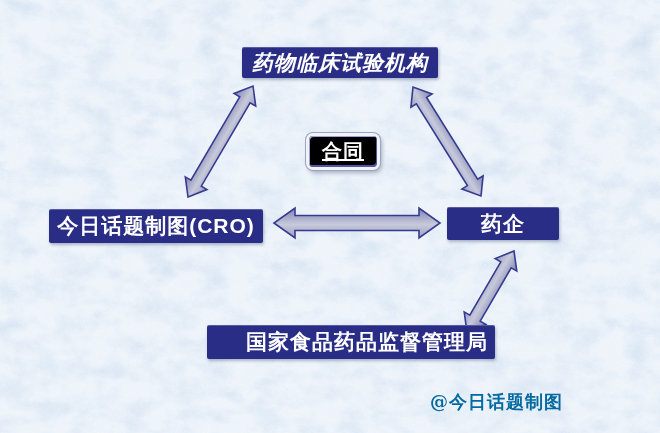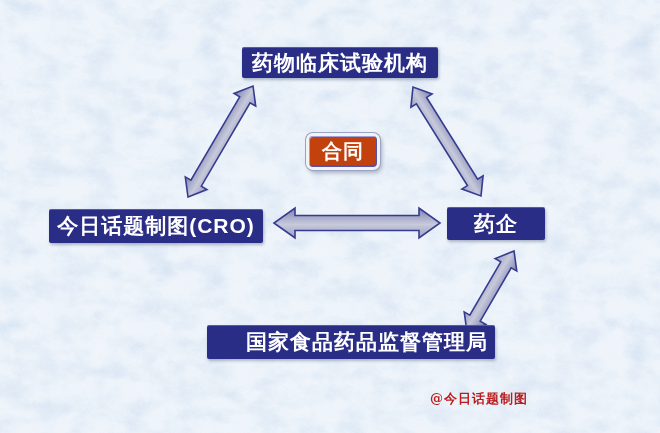--- a/index.html
+++ b/index.html
@@ -17,34 +17,35 @@
     position:absolute;
     display:flex;align-items:center;justify-content:center;
     background:#2a2d86;color:#ffffff;
     font-weight:700;font-size:21px;letter-spacing:1px;
     white-space:nowrap;
     border-radius:2px;
     box-shadow:1px 2px 3px rgba(50,70,110,.35), inset 0 1px 0 rgba(255,255,255,.22);
     z-index:3;
   }
   .node.button{
-    background:#c2410c;
+    background:#000000;
     border:3px solid #f2f3f8;
     border-radius:7px;
     box-sizing:border-box;
     font-size:20px;
     box-shadow:0 0 0 1px #9aa3c0, 2px 3px 4px rgba(60,75,115,.4),
                inset 1px 1px 0 #9fa0d8, inset -1px -2px 0 #5354a8;
+    text-decoration:underline;
   }
   #watermark{
     position:absolute;
     font-family:"DejaVu Serif","Liberation Serif",serif;
     font-weight:700;
-    font-size:13px;
-    color:#b91c1c;
+    font-size:18px;
+    color:#0369a1;
     letter-spacing:1px;
     z-index:4;
   }
 </style>
 </head>
 <body>
 
 <div id="stage">
 
   <svg id="bg" width="660" height="433" viewBox="0 0 660 433">
@@ -90,25 +91,25 @@
           <stop offset="0.55" stop-color="#c7cada"></stop>
           <stop offset="1" stop-color="#9a9dc3"></stop>
         </linearGradient>
       </defs>
       <polygon points="188.0,197.0 206.9,189.5 201.3,186.2 250.1,102.8 255.7,106.1 253.0,86.0 234.1,93.5 239.7,96.8 190.9,180.2 185.3,176.9" fill="url(#grad-0)" stroke="#363b90" stroke-width="1.6" stroke-linejoin="miter"></polygon>
       <polygon points="413.0,87.0 410.9,107.2 416.4,103.8 467.4,185.6 461.9,189.0 481.0,196.0 483.1,175.8 477.6,179.2 426.6,97.4 432.1,94.0" fill="url(#grad-1)" stroke="#363b90" stroke-width="1.6" stroke-linejoin="miter"></polygon>
       <polygon points="274.0,223.0 295.0,238.0 295.0,230.5 419.0,230.5 419.0,238.0 440.0,223.0 419.0,208.0 419.0,215.5 295.0,215.5 295.0,208.0" fill="url(#grad-2)" stroke="#363b90" stroke-width="1.6" stroke-linejoin="miter"></polygon>
       <polygon points="514.0,251.0 495.2,258.6 500.8,261.8 469.8,315.1 464.2,311.9 467.0,332.0 485.8,324.4 480.2,321.2 511.2,267.9 516.8,271.1" fill="url(#grad-3)" stroke="#363b90" stroke-width="1.6" stroke-linejoin="miter"></polygon>
     </svg>
 
-  <div class="node box" style="left: 242px; top: 47px; width: 196px; height: 31px;">药物临床试验机构</div>
+  <div class="node box" style="left: 242px; top: 47px; width: 196px; height: 31px; font-style: italic;">药物临床试验机构</div>
 
   <div class="node button" style="left: 306px; top: 133px; width: 74px; height: 37px;">合同</div>
 
   <div class="node box" style="left: 49px; top: 209px; width: 214px; height: 34px;">今日话题制图(CRO)</div>
 
-  <div class="node box" style="left: 447px; top: 207px; width: 98px; height: 33px; font-family: Liberation Serif, serif;">药企</div>
+  <div class="node box" style="left: 447px; top: 207px; width: 112px; height: 33px; font-family: Liberation Serif, serif;">药企</div>
 
   <div class="node box" style="left: 207px; top: 325px; width: 256px; height: 34px; padding-left: 32px;">国家食品药品监督管理局</div>
 
   <div id="watermark" style="left: 430px; top: 390px;">@今日话题制图</div>
 
 </div>
 
 </body></html>

